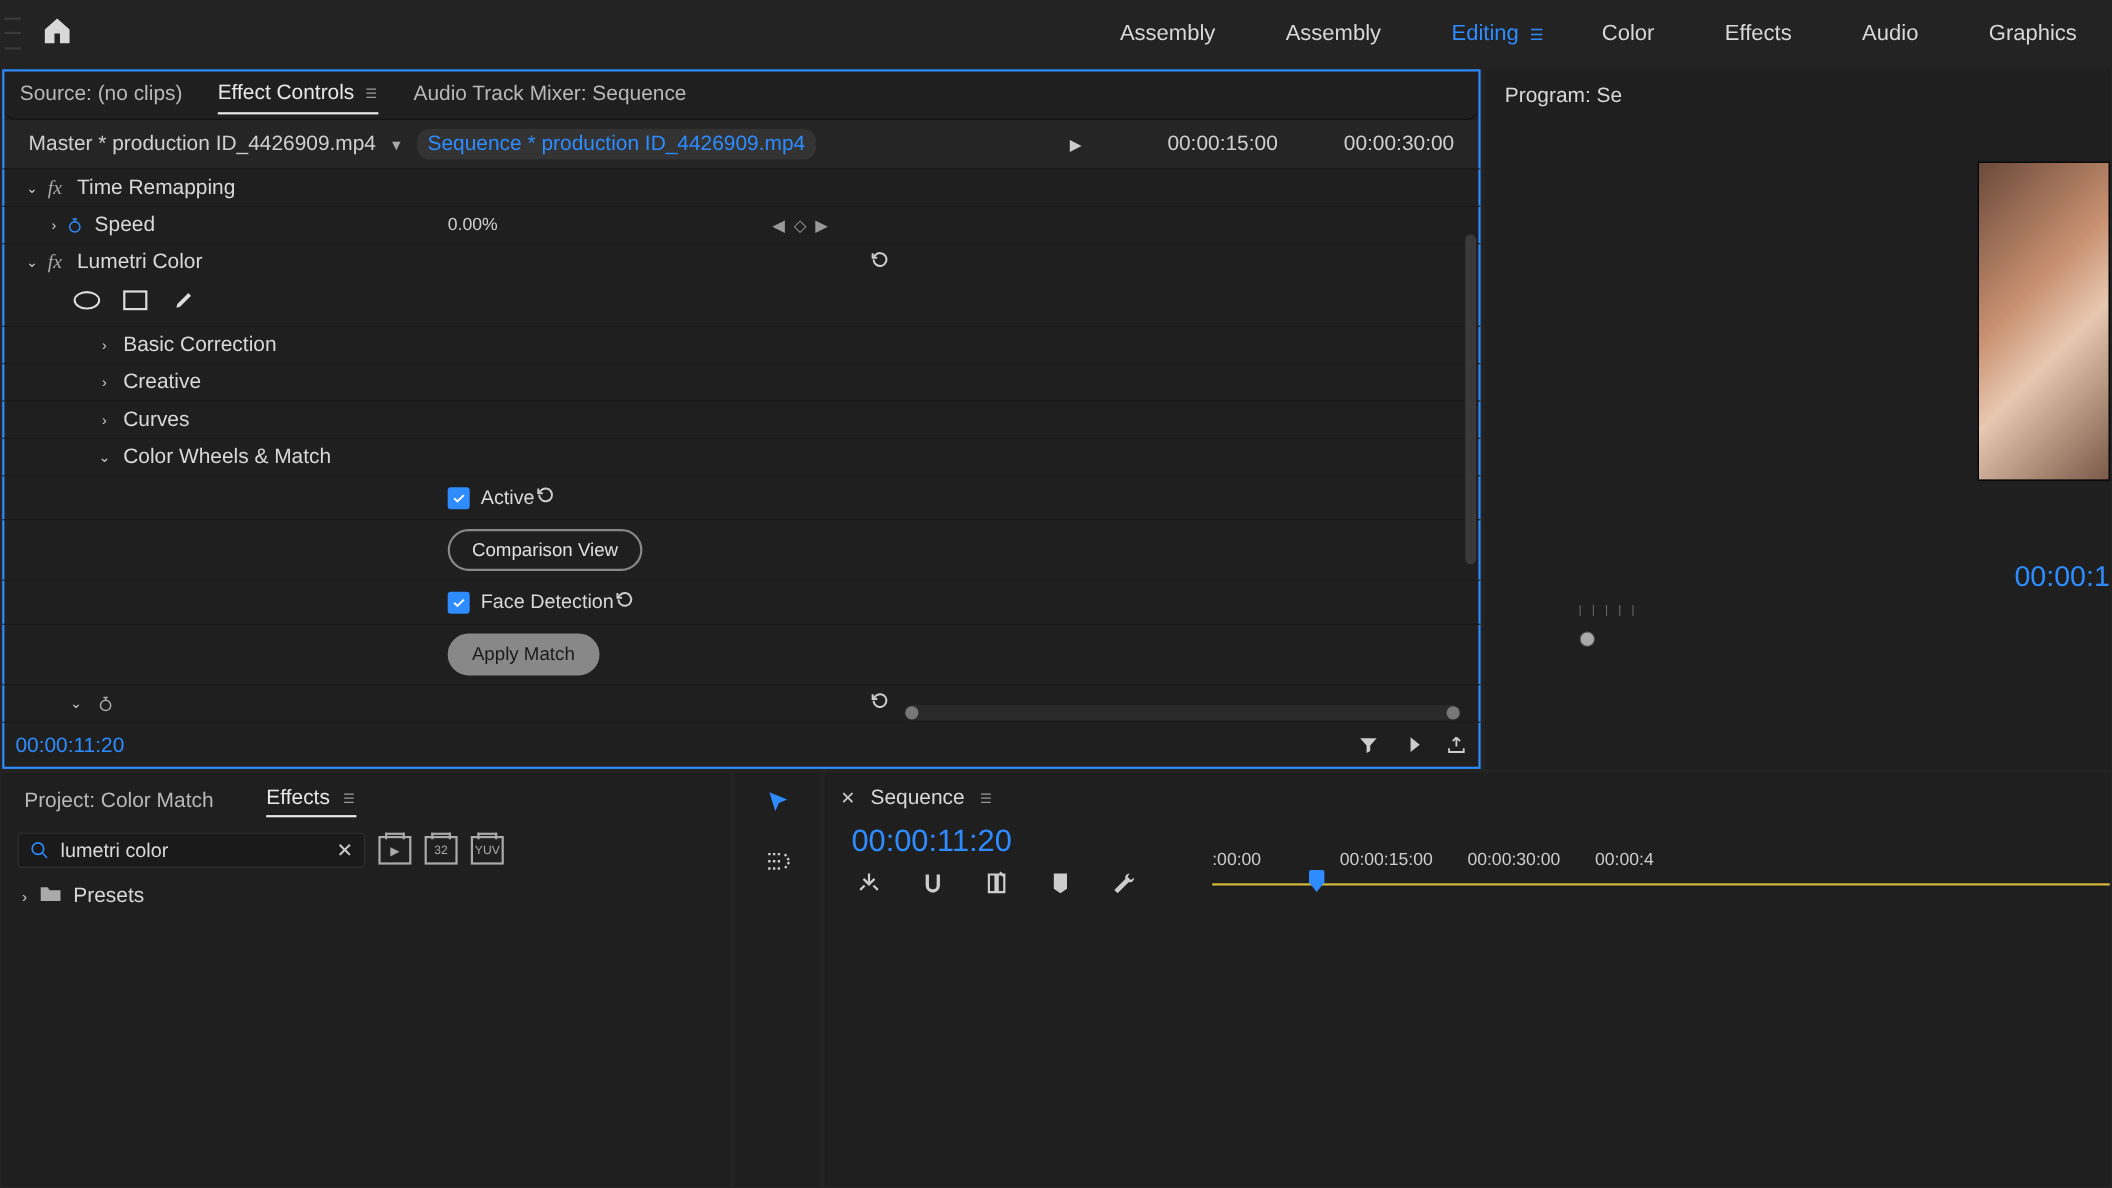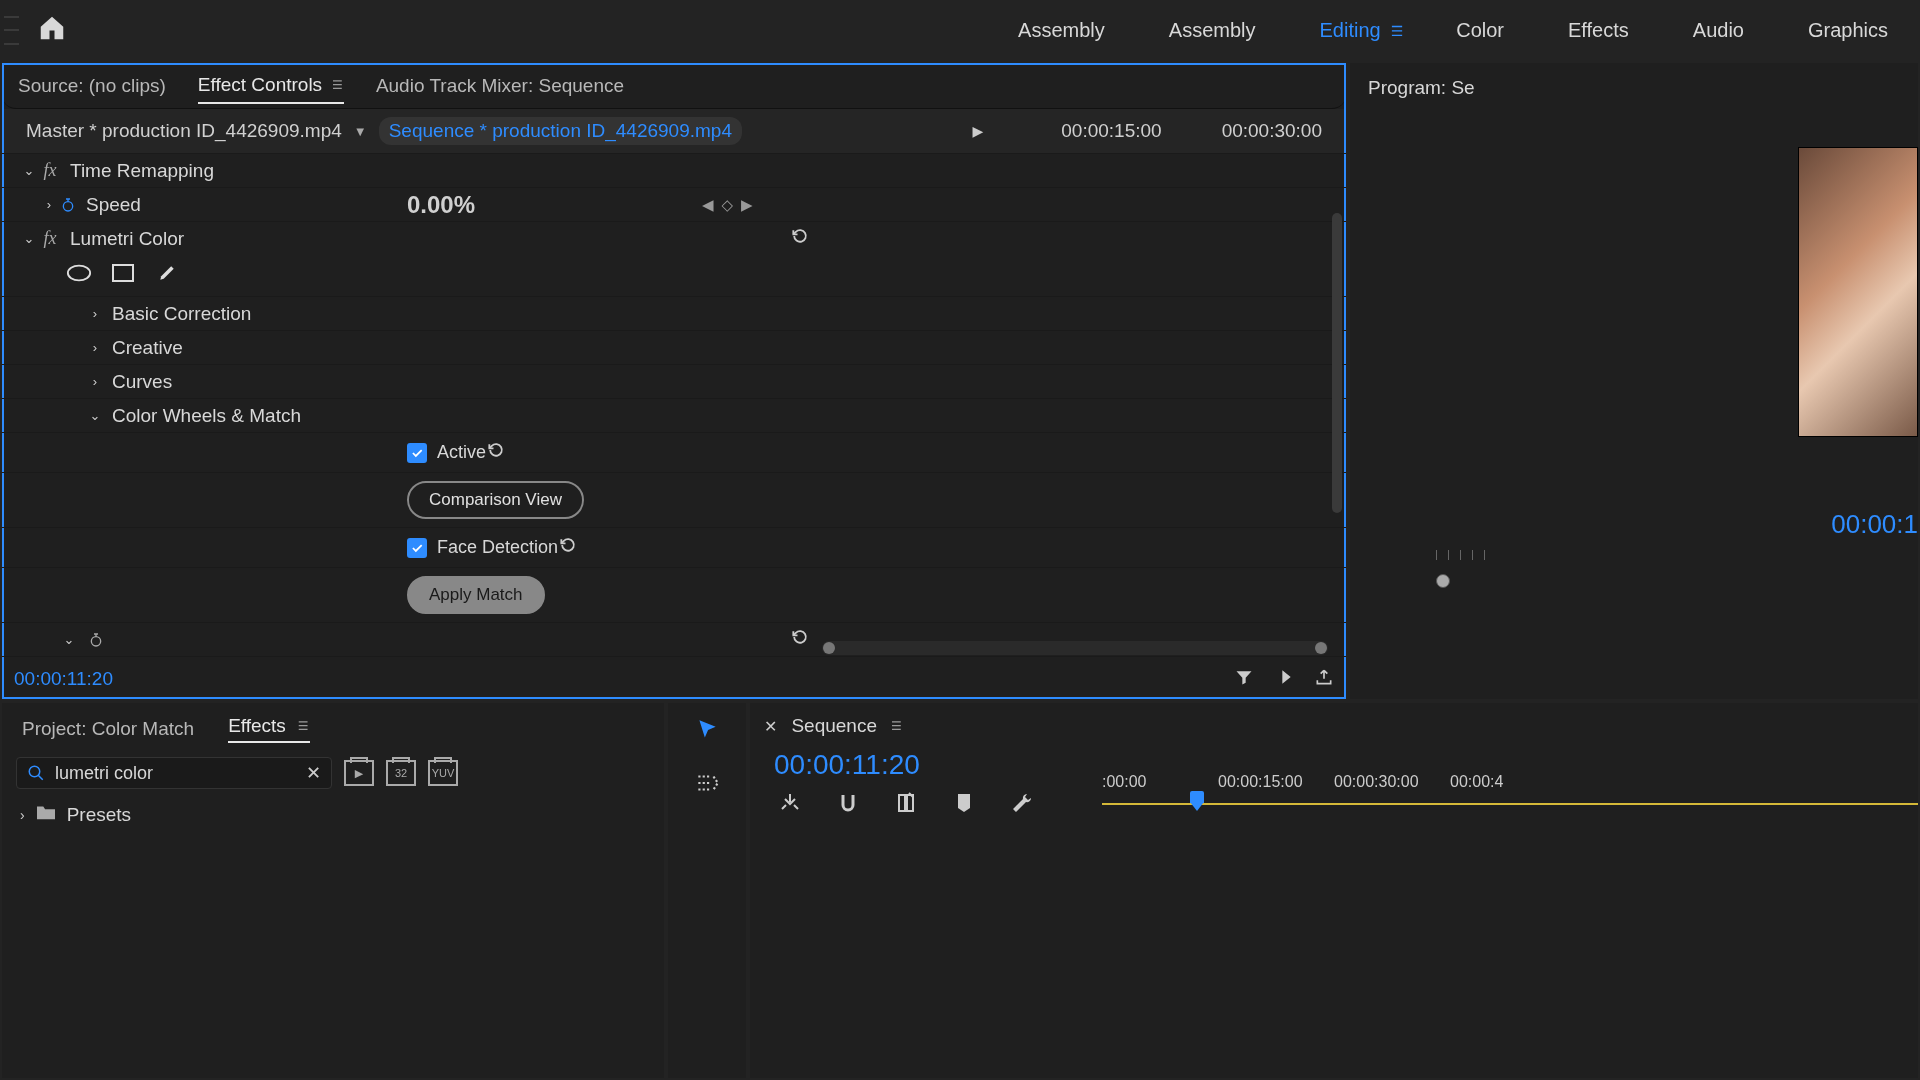--- a/index.html
+++ b/index.html
@@ -39,21 +39,21 @@
 
 
 .ec-body { position:absolute; top:90px; bottom:40px; left:0; right:0; overflow:hidden; }
 .fxrow { display:flex; align-items:center; height:34px; padding-left:18px; border-top:1px solid #1a1a1a; }
 .fxrow .tw { width:18px; font-size:13px; color:#ccc; text-align:center; }
 .fxrow .fx-badge { font-style:italic; font-family:serif; font-size:18px; color:#aaa; width:24px; text-align:center; }
 .fxrow .stopw { width:20px; display:inline-flex; justify-content:center; }
 .fxrow .stopw svg { width:16px; height:16px; fill:none; stroke:#2e8cff; stroke-width:2; }
 .fxrow .stopw.gray svg { stroke:#aaa; }
 .fxrow .lbl { margin-left:8px; font-size:19px; }
-.fxrow .val { position:absolute; left:405px; color:#d0d0d0; font-size:24px;font-weight:bold; }
+.fxrow .val { position:absolute; left:405px; color:#d0d0d0; font-size:16px; }
 .fxrow .kf { position:absolute; left:700px; display:flex; align-items:center; gap:8px; color:#999; }
 .fxrow .kf span { font-size:15px; }
 .fxrow .reset { position:absolute; left:788px; }
 .reset svg { width:20px; height:20px; fill:none; stroke:#ccc; stroke-width:2.2; }
 .indent1 { padding-left:38px; }
 .indent2 { padding-left:84px; }
 .masks { display:flex; gap:18px; padding:8px 0 8px 64px; align-items:center; }
 .masks svg { width:26px; height:20px; fill:none; stroke:#ddd; stroke-width:2; }
 .chkrow { display:flex; align-items:center; height:40px; padding-left:405px; border-top:1px solid #1a1a1a; position:relative; }
 .chk { width:20px; height:20px; background:#2e8cff; border-radius:3px; display:flex; align-items:center; justify-content:center; margin-right:10px; }
@@ -80,21 +80,21 @@
 .prog-tab { padding:14px 0 10px 18px; font-size:19px; font-weight:500; }
 .prog-body { padding:0 0 0 72px; }
 .ref-lbl { text-align:right; padding-right:4px; color:#d8d8d8; font-size:19px; margin-top:6px; }
 .thumb { width:120px; height:290px; background:linear-gradient(135deg,#6a4a3a 0%, #c89070 40%, #e8c8b0 60%, #7a5a48 100%); margin-left:auto; margin-top:38px; border:1px solid #000; }
 .prog-tc { color:#2e8cff; font-size:26px; text-align:right; margin-top:72px; font-weight:500; }
 .prog-ruler { margin-top:10px; margin-left:14px; height:18px; position:relative; }
 .prog-ruler .rt { position:absolute; width:1px; height:10px; background:#666; }
 .prog-knob { width:14px; height:14px; border-radius:50%; background:#aaa; border:1px solid #555; margin-top:6px; margin-left:14px; }
 
 
-.btabs { display:flex; align-items:center; gap:34px; padding:12px 0 6px 20px; }
+.btabs { display:flex; align-items:center; gap:48px; padding:12px 0 6px 20px; }
 .btab { font-size:19px; color:#b8b8b8; cursor:pointer; display:flex; align-items:center; gap:12px; }
 .btab.active { color:#e8e8e8; border-bottom:2px solid #e8e8e8; padding-bottom:4px; }
 .searchrow { display:flex; align-items:center; gap:12px; padding:8px 14px; }
 .searchbox { display:flex; align-items:center; background:#1a1a1a; border:1px solid #333; border-radius:4px; padding:4px 10px; width:316px; }
 .searchbox svg { width:18px; height:18px; stroke:#2e8cff; fill:none; stroke-width:2; margin-right:10px; }
 .searchbox input { background:transparent; border:none; color:#d8d8d8; font-size:18px; flex:1; outline:none; }
 .searchbox .clear { color:#ccc; font-size:18px; cursor:pointer; }
 .sq-icon { width:30px; height:26px; border:2px solid #aaa; display:flex; align-items:center; justify-content:center; font-size:11px; color:#aaa; position:relative; }
 .sq-icon::before { content:""; position:absolute; top:-5px; left:4px; right:4px; height:4px; border:2px solid #aaa; border-bottom:none; }
 .tree { padding:6px 18px; }

